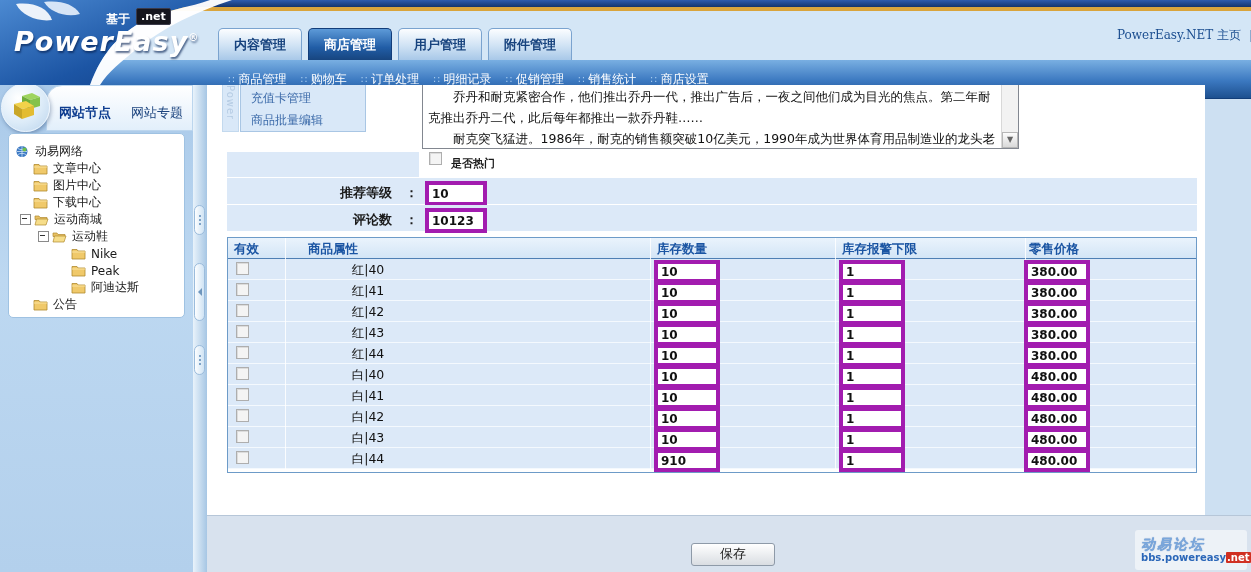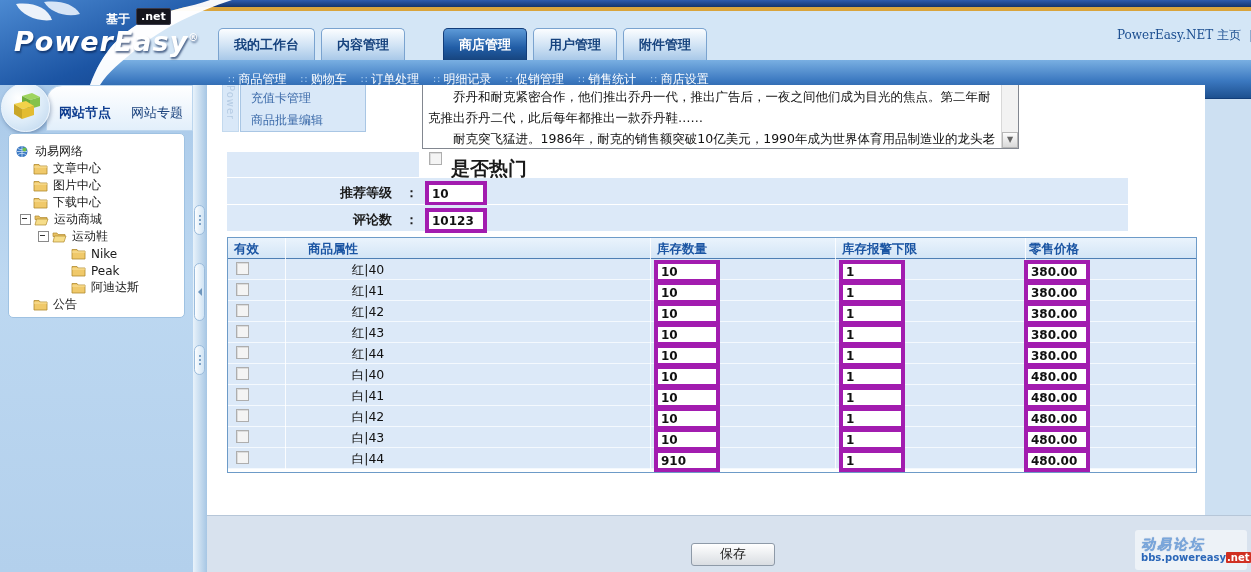--- a/index.html
+++ b/index.html
@@ -15,21 +15,21 @@
           border-bottom:1px solid #123e79;display:flex;align-items:center;
           padding-left:228px;box-sizing:border-box;gap:14px;}
   .subnav-item{color:#fff;font-size:12px;cursor:pointer;white-space:nowrap;}
   .subnav-item .sep{color:#a9cdf0;font-size:10px;margin-right:4px;}
   .tabs{position:absolute;left:218px;top:28px;height:32px;display:flex;gap:6px;z-index:3;}
   .tab{height:31px;padding:0 15px;display:flex;align-items:center;
        border:1px solid #7aa3cf;border-bottom:none;border-radius:5px 5px 0 0;
        background:linear-gradient(180deg,#fbfdff,#cfe2f4 55%,#a8c8e8);
        color:#17437e;font-weight:bold;font-size:13px;cursor:pointer;}
   .tab.active{background:linear-gradient(180deg,#5d9ad8,#215da6 60%,#17457f);
-       border-color:#123d7a;color:#fff;margin-left:32px;}
+       border-color:#123d7a;color:#fff;}
   .top-links{position:absolute;left:1117px;top:27px;white-space:nowrap;
        font-family:"DejaVu Serif",serif;font-size:12px;color:#1b4e90;cursor:pointer;}
   
   .logo-wrap{position:absolute;left:0;top:0;width:232px;height:85px;z-index:5;}
   .logo-wrap svg{position:absolute;left:0;top:0;}
   .logo-basedon{position:absolute;left:106px;top:11px;color:#fff;font-size:12px;font-weight:bold;}
   .dotnet-badge{position:absolute;left:136px;top:8px;background:#15151d;color:#fff;
        font-weight:bold;font-size:11px;padding:1px 4px;border-radius:2px;border:1px solid #3a3a4a;}
   .logo-name{position:absolute;left:14px;top:26px;color:#fff;font-size:27px;font-weight:bold;
        font-style:italic;letter-spacing:1px;text-shadow:1px 2px 2px rgba(8,35,85,.65);}
@@ -70,24 +70,24 @@
   .left-menu .mi{margin:5px 0 0 10px;font-size:12px;color:#3a69a8;cursor:pointer;}
   .editor{position:absolute;left:215px;top:0;width:597px;height:64px;background:#fff;
        border:1px solid #828790;border-top:none;box-sizing:border-box;}
   .editor .etext{position:absolute;left:5px;top:1px;right:22px;bottom:1px;overflow:hidden;
        font-size:12.5px;line-height:21px;color:#111;white-space:pre-wrap;}
   .escroll{position:absolute;right:0;top:0;width:17px;height:100%;background:#f2f2f2;
        border-left:1px solid #d8d8d8;box-sizing:border-box;}
   .escroll .down{position:absolute;left:0;bottom:0;width:16px;height:16px;
        background:linear-gradient(180deg,#fdfdfd,#d9d9d9);border:1px solid #b7b7b7;box-sizing:border-box;
        color:#666;font-size:8px;line-height:14px;text-align:center;cursor:pointer;}
-  .row-blue{position:absolute;left:20px;width:901px;background:#dce9f8;}
+  .row-blue{position:absolute;left:20px;width:970px;background:#dce9f8;}
   .hot-label-cell{position:absolute;left:20px;width:192px;height:25px;background:#dce9f8;}
   .hot-box{position:absolute;left:222px;top:4px;}
-  .hot-text{position:absolute;left:244px;top:5px;font-weight:bold;font-size:19px;color:#1a1a1a;}
+  .hot-text{position:absolute;left:244px;top:5px;font-weight:bold;font-size:11px;color:#1a1a1a;}
   .cbx{width:13px;height:13px;background:#f4f4f4;border:1px solid #aeaeae;box-shadow:inset 1px 1px 0 #dcdcdc;
        box-sizing:border-box;cursor:pointer;}
   .f-label{position:absolute;left:0;top:6px;width:191px;text-align:right;font-weight:bold;
        font-size:13px;color:#1a1a1a;}
   .f-input{position:absolute;left:198px;top:3px;}
   input.box{border:4px solid #a21caf;background:#fff;font-family:"DejaVu Sans",sans-serif;
        font-size:12px;color:#111;padding:1px 3px;height:15px;box-sizing:content-box;font-weight:bold;}
   
   .ptable{position:absolute;left:20px;top:152px;width:970px;height:236px;
        border:1px solid #6d9bc8;box-sizing:border-box;background:#fff;}
@@ -122,21 +122,20 @@
 </head>
 <body>
 
 <div id="root">
 
   <div class="top-navy"></div>
   <div class="gold-line"></div>
   <div class="header-strip"></div>
 
   <div class="tabs" id="tabs">
-      <div class="tab">我的工作台</div>
       <div class="tab">内容管理</div>
       <div class="tab active">商店管理</div>
       <div class="tab">用户管理</div>
       <div class="tab">附件管理</div>
     </div>
 
   <div class="subnav" id="subnav">
       <div class="subnav-item"><span class="sep">∷</span>商品管理</div>
       <div class="subnav-item"><span class="sep">∷</span>购物车</div>
       <div class="subnav-item"><span class="sep">∷</span>订单处理</div>

